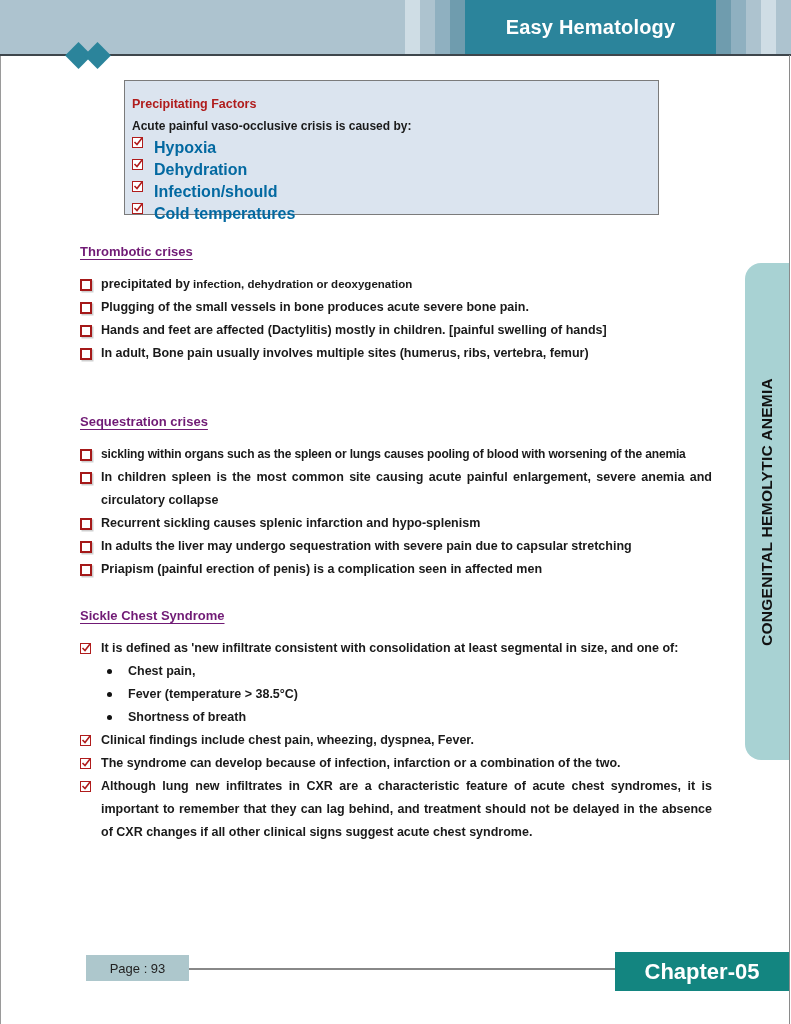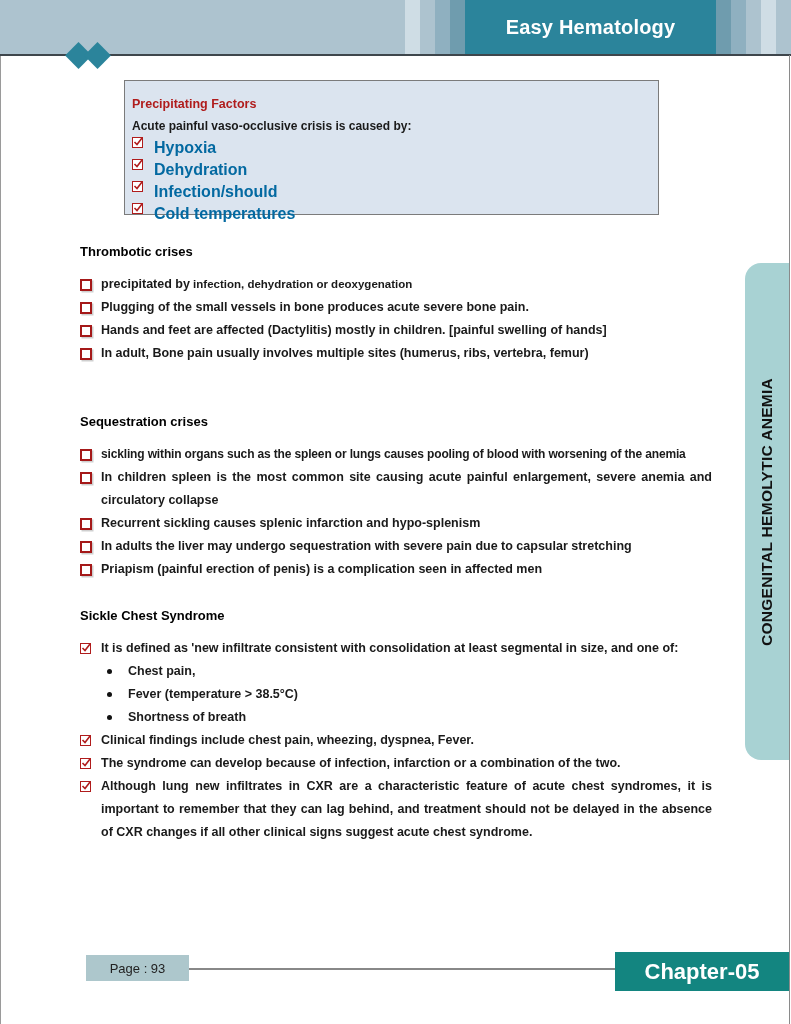--- a/index.html
+++ b/index.html
@@ -41,22 +41,22 @@
     background: #fff;
   }
   .chk svg { position: absolute; left: 0; top: -1px; }
   .sq {
     width: 8px; height: 8px; border: 2px solid #a51919; flex: 0 0 auto;
     box-shadow: 1.5px 1.5px 0 #cfcfcf; background: #fff;
   }
 
   
   .section-heading {
-    position: absolute; left: 80px; color: #000000; font-size: 13px; font-weight: bold;
-    text-underline-offset: 3px;
+    position: absolute; left: 80px; color: #701a75; font-size: 13px; font-weight: bold;
+    text-decoration: underline; text-underline-offset: 3px;
   }
   .list { position: absolute; left: 80px; width: 632px; }
   .item { display: flex; align-items: flex-start; font-size: 12.5px; font-weight: bold; color: #1a1a1a; line-height: 23px; }
   .item .icon-wrap { width: 21px; flex: 0 0 21px; height: 23px; display: flex; align-items: center; }
   .item .txt { flex: 1; text-align: justify; }
   .item .small { font-size: 11.5px; }
   .sub { display: flex; align-items: center; font-size: 12.5px; font-weight: bold; color: #1a1a1a; line-height: 23px; padding-left: 27px; }
   .sub .dot { width: 5px; height: 5px; border-radius: 50%; background: #111; margin-right: 16px; }
 
   

